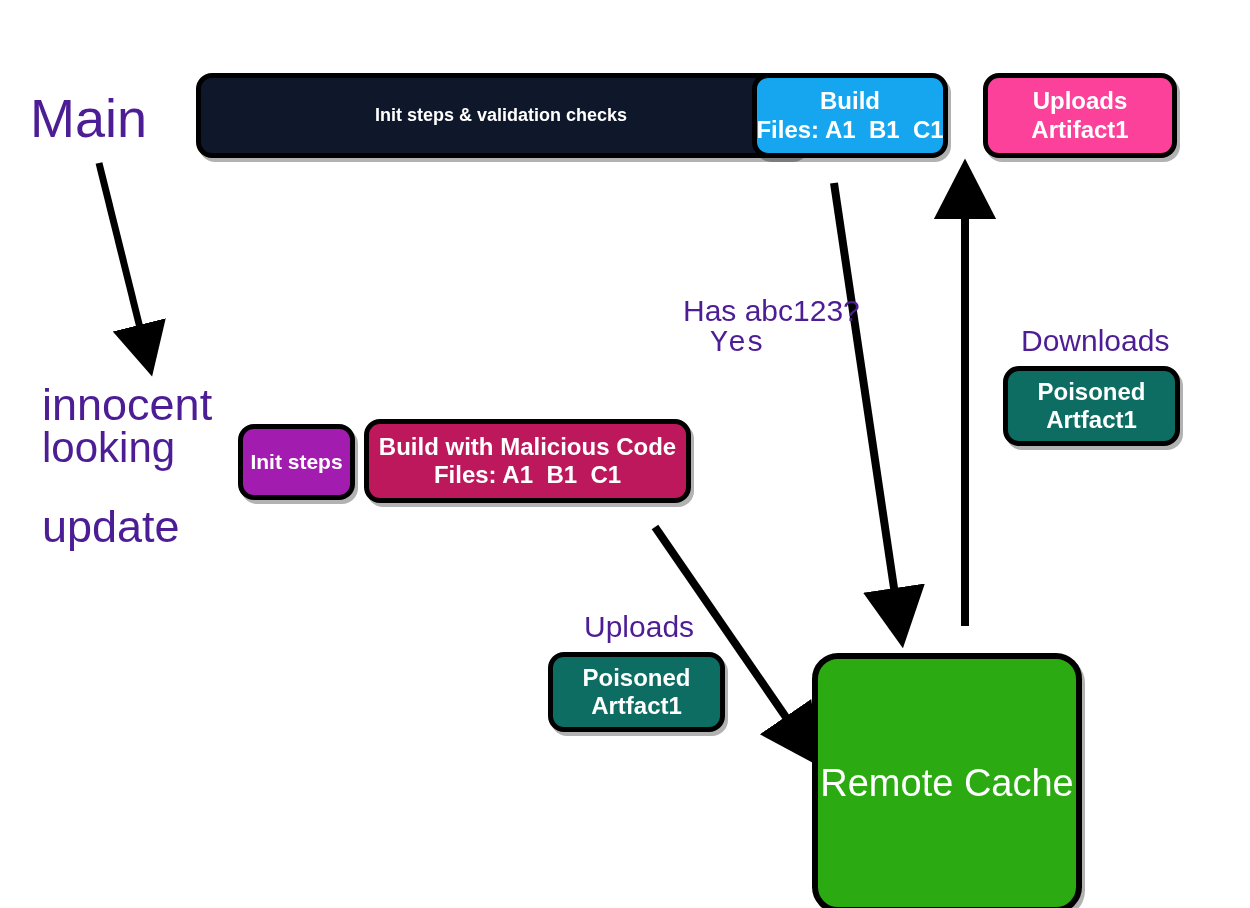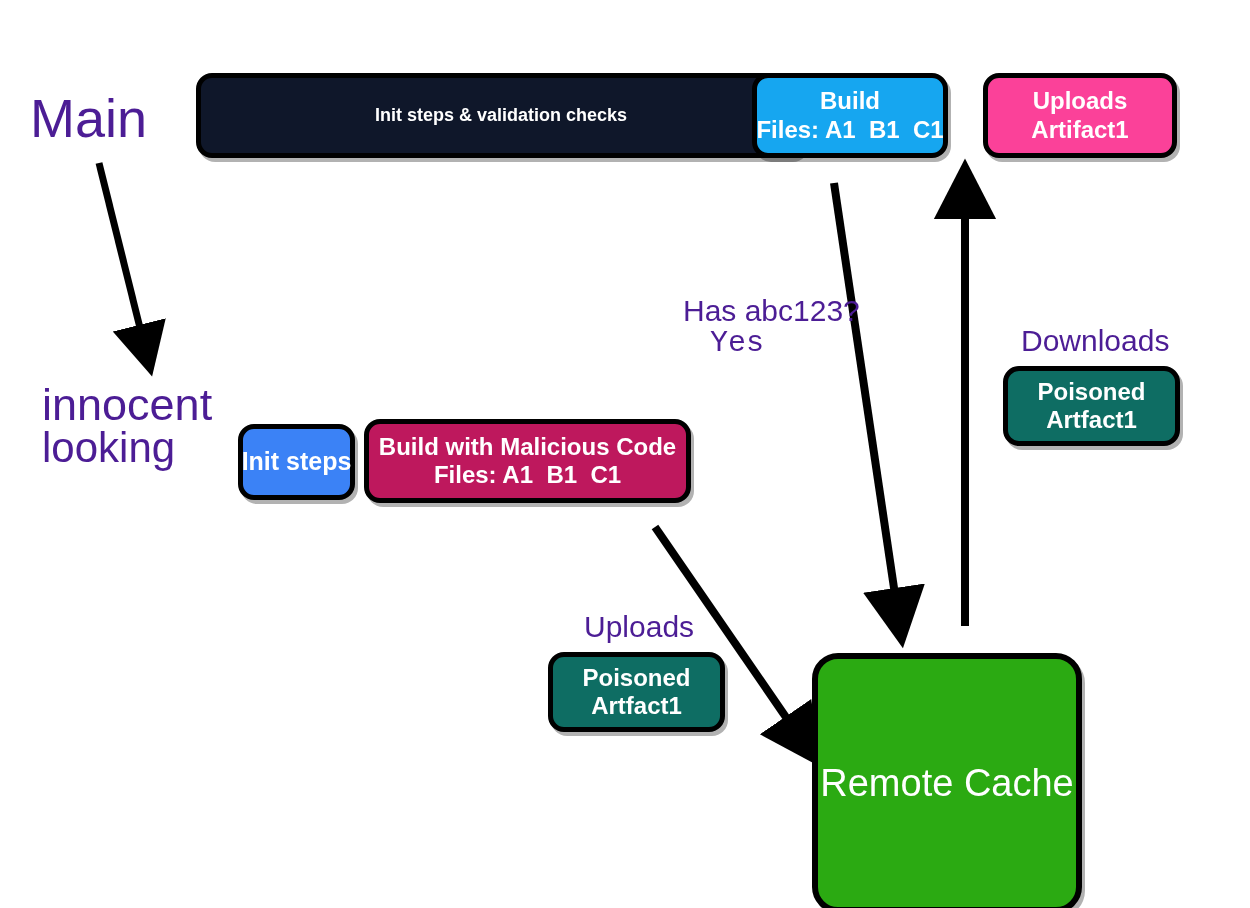--- a/index.html
+++ b/index.html
@@ -72,20 +72,21 @@
 
     <line x1="965" y1="626" x2="965" y2="192" stroke="#000000" stroke-width="8" marker-end="url(#ah)"></line>
 
     <line x1="655" y1="527" x2="801" y2="739" stroke="#000000" stroke-width="8" marker-end="url(#ah)"></line>
   </svg>
 
   <div class="plain-label" style="left:30px; top:88px; font-size:54px;">Main</div>
 
   <div class="plain-label" style="left:42px; top:380px; font-size:45px;">innocent</div>
   <div class="plain-label" style="left:42px; top:424px; font-size:42px;">looking</div>
+  <div class="plain-label" style="left:42px; top:502px; font-size:45px;">update</div>
 
   <div class="plain-label" style="left:683px; top:294px; font-size:30px;">Has abc123?</div>
   <div class="plain-label" style="left:710px; top:327px; font-size:30px;font-family:Liberation Mono, monospace;">Yes</div>
 
   <div class="plain-label" style="left:1021px; top:324px; font-size:30px;">Downloads</div>
 
   <div class="plain-label" style="left:584px; top:610px; font-size:30px;">Uploads</div>
 
   <div class="node bold" style="left:196px; top:73px; width:610px; height:85px; background:#0f172a; font-size:18px;">
     <span class="line">Init steps &amp; validation checks</span>
@@ -94,21 +95,21 @@
   <div class="node bold" style="left:752px; top:73px; width:196px; height:85px; background:#16A6F0; font-size:24px;">
     <span class="line">Build</span>
     <span class="line">Files: A1  B1  C1</span>
   </div>
 
   <div class="node bold" style="left:983px; top:73px; width:194px; height:85px; background:#FB4199; font-size:24px;">
     <span class="line">Uploads</span>
     <span class="line">Artifact1</span>
   </div>
 
-  <div class="node bold" style="left:238px; top:424px; width:117px; height:76px; background:#3b82f6; font-size:25px;">
+  <div class="node bold" style="left:238px; top:424px; width:117px; height:76px; background:#a21caf; font-size:21px;">
     <span class="line">Init steps</span>
   </div>
 
   <div class="node bold" style="left:364px; top:419px; width:327px; height:84px; background:#be185d; font-size:24px;">
     <span class="line">Build with Malicious Code</span>
     <span class="line">Files: A1  B1  C1</span>
   </div>
 
   <div class="node bold" style="left:1003px; top:366px; width:177px; height:80px; background:#0E6D63; font-size:24px;">
     <span class="line">Poisoned</span>

